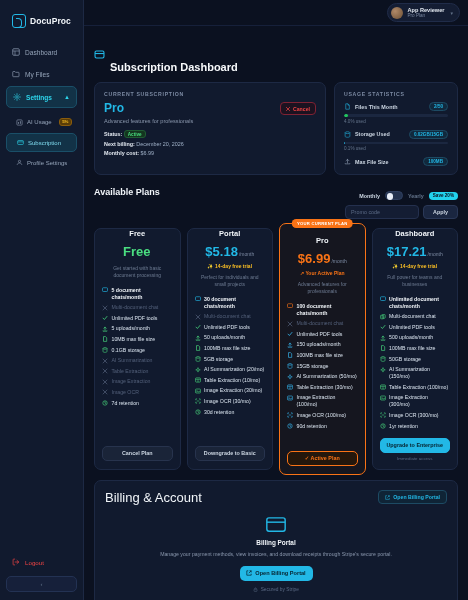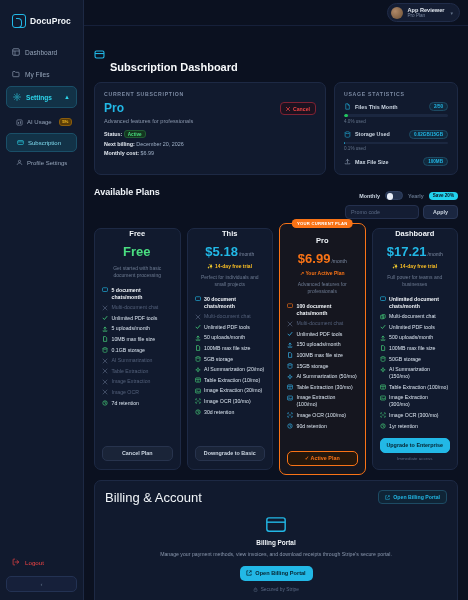--- a/index.html
+++ b/index.html
@@ -510,21 +510,21 @@
                   <circle cx="6" cy="6" r="4.4" fill="none" stroke="#4ade80" stroke-width="1.2"></circle>
                   <path d="M6 3.4V6l1.8 1.2" fill="none" stroke="#4ade80" stroke-width="1.2" stroke-linecap="round"></path>
                 </svg>
                 <span>7d retention</span>
               </div>
           </div>
           <div class="plan-btn btn-ghost">Cancel Plan</div>
         </section>
 
         <section class="plan-card">
-          <div class="plan-title">This</div>
+          <div class="plan-title">Portal</div>
           <div class="plan-price">
             <span class="price-amt">$5.18</span><span class="price-per">/month</span>
           </div>
           <div class="trial">✨ 14-day free trial</div>
           <div class="plan-desc">Perfect for individuals and small projects</div>
           <div class="feat-list">
             <div class="feat strong">
                 <svg class="fic" viewBox="0 0 12 12">
                   <rect x="1" y="1.5" width="10" height="7.5" rx="1.6" fill="none" stroke="#22b8e6" stroke-width="1.3"></rect>
                 </svg>

